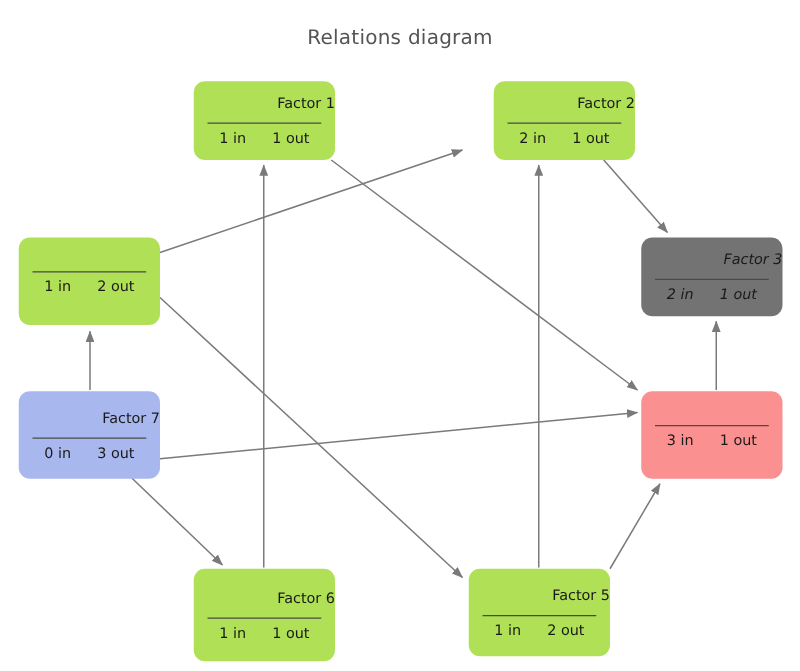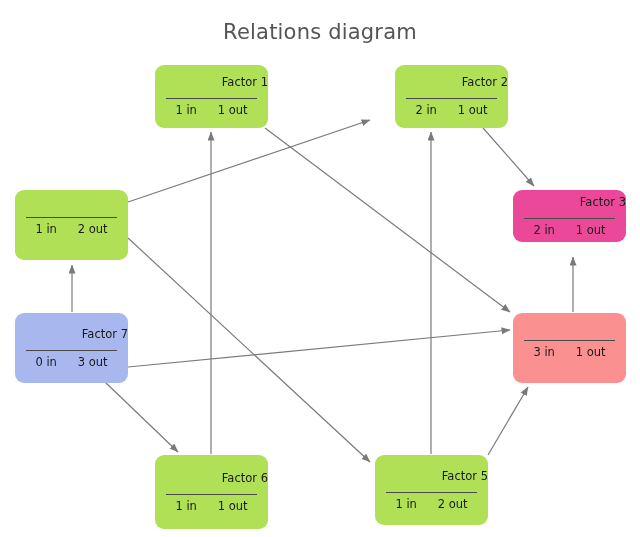--- a/index.html
+++ b/index.html
@@ -16,21 +16,21 @@
     height: 537px;
     background: #ffffff;
     overflow: hidden;
   }
   #title {
     position: absolute;
     left: 0;
     top: 20px;
     width: 640px;
     text-align: center;
-    font-size: 21px;
+    font-size: 16px;
     color: #555558;
     font-family: "DejaVu Sans", sans-serif;
     letter-spacing: 0.2px;
   }
   #edges {
     position: absolute;
     left: 0;
     top: 0;
     width: 640px;
     height: 537px;
@@ -110,21 +110,21 @@
         </div>
       </div>
       <div class="node" style="left: 395px; top: 65px; width: 113px; height: 63px; background: rgb(175, 224, 85);">
         <div class="nlabel">Factor 2</div>
         <div class="nrule"></div>
         <div class="nports">
           <span>2 in</span>
           <span>1 out</span>
         </div>
       </div>
-      <div class="node" style="left: 513px; top: 190px; width: 113px; height: 52px; background: #ec4899;">
+      <div class="node" style="left: 513px; top: 190px; width: 113px; height: 63px; background: #737373; font-style: italic;">
         <div class="nlabel">Factor 3</div>
         <div class="nrule"></div>
         <div class="nports">
           <span>2 in</span>
           <span>1 out</span>
         </div>
       </div>
       <div class="node" style="left: 513px; top: 313px; width: 113px; height: 70px; background: rgb(251, 144, 144);">
         <div class="nrule"></div>
         <div class="nports">

